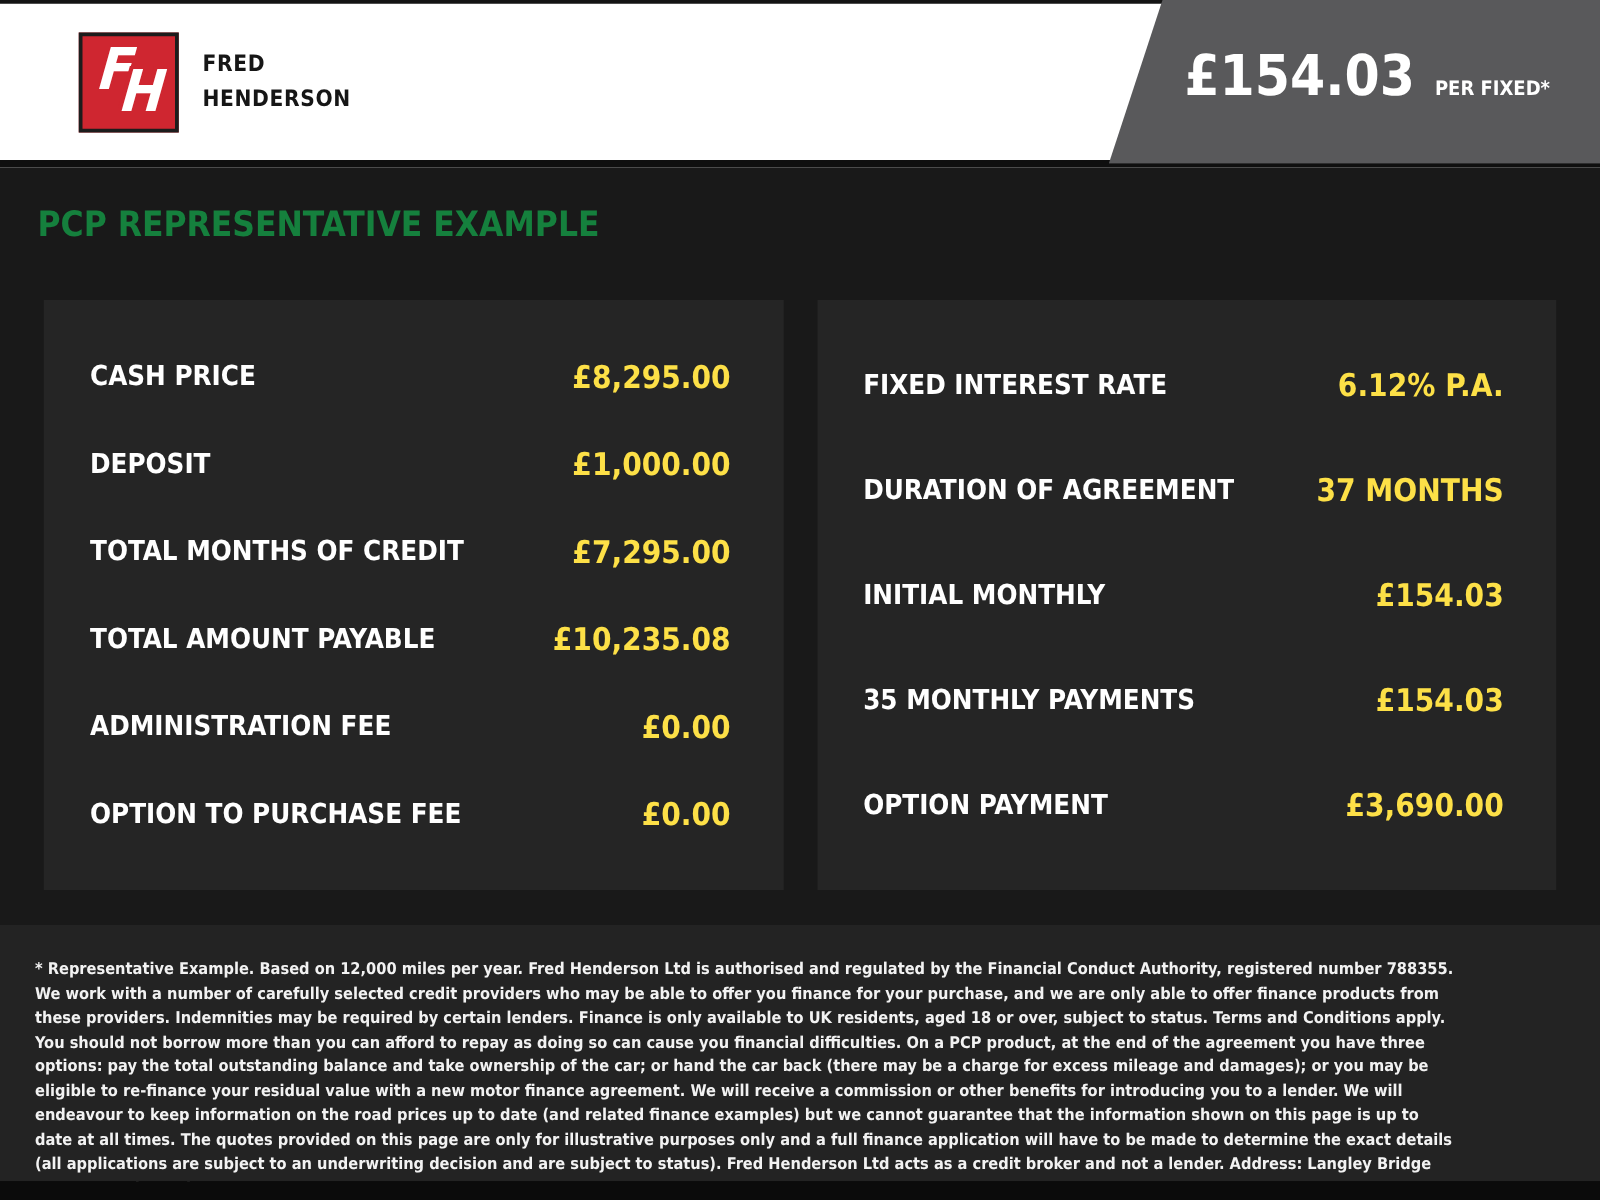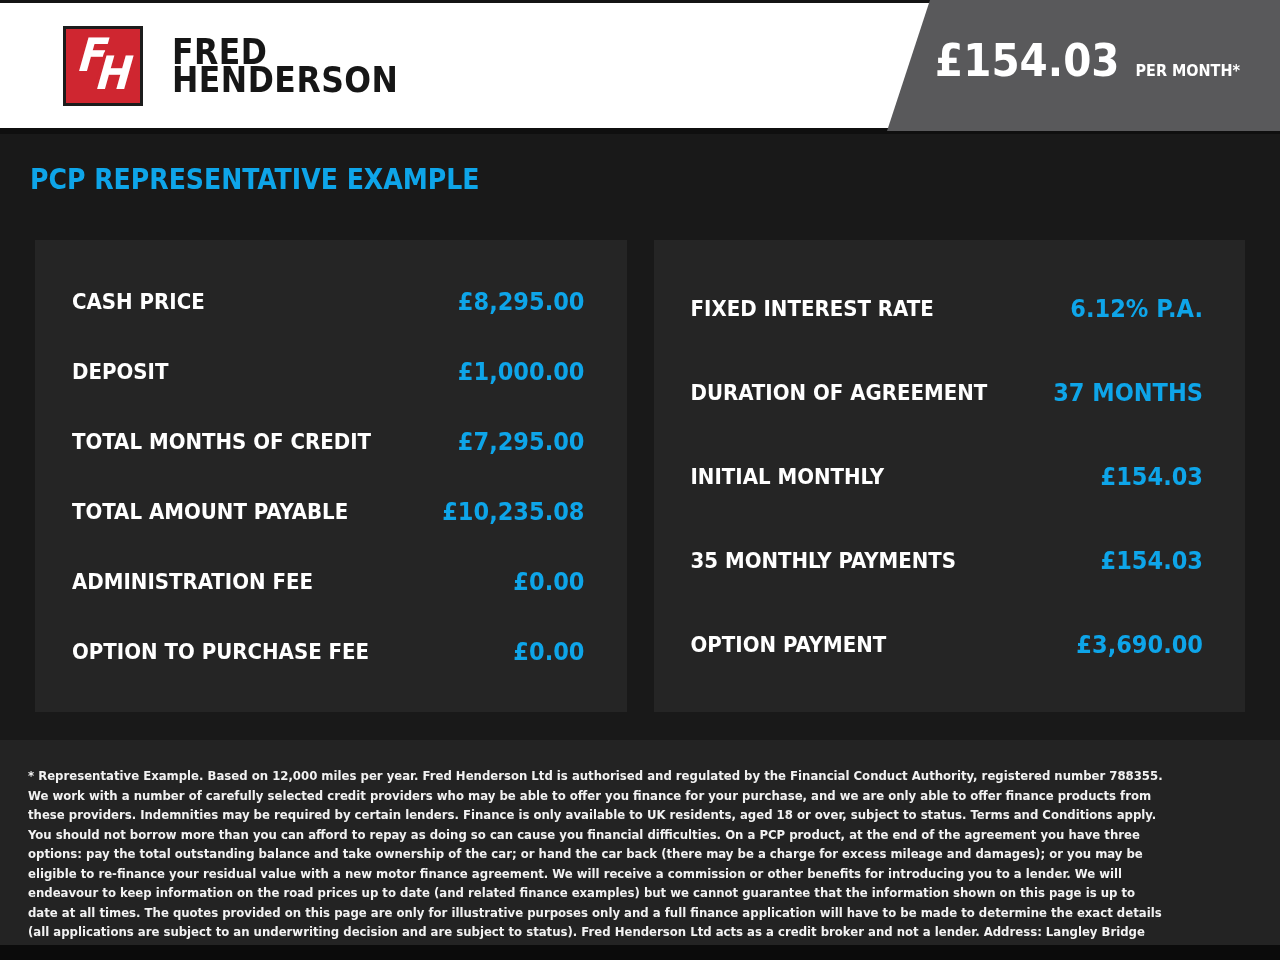--- a/index.html
+++ b/index.html
@@ -23,45 +23,45 @@
     width:80px; height:80px; background:#cf2630; border:3px solid #1c1c1c;
     position:relative; overflow:hidden; flex:0 0 auto;
   }
   .logo-box .mono {
     position:absolute; color:#ffffff; font-style:italic; font-weight:bold;
     font-size:46px; line-height:1; transform:skewX(-6deg);
   }
   .mono-f { top:3px; left:14px; }
   .mono-h { top:21px; left:32px; text-shadow:-3px -3px 0 #cf2630; }
   .brand-name {
-    margin-left:29px; color:#161616; font-weight:900;
-    font-size:35px; line-height:28px; letter-spacing:0.5px;
+    margin-left:19px; color:#161616; font-weight:900;
+    font-size:18px; line-height:28px; letter-spacing:0.5px;
   }
   .price-banner {
     position:absolute; top:-3px; right:0; width:400px; height:131px;
     background:#59595b;
     clip-path:polygon(50px 0, 100% 0, 100% 100%, 7px 100%);
     display:flex; align-items:baseline; justify-content:flex-end;
     padding:38px 40px 0 0;
   }
   .price-main { color:#ffffff; font-weight:bold; font-size:45px; line-height:1; }
   .price-period { color:#ffffff; font-weight:bold; font-size:16px; margin-left:16px; }
 
   
   .main { flex:1 1 auto; background:#191919; padding:32px 35px 0 30px; }
-  .page-title { color:#0ea5e9; font-weight:bold; font-size:28px; line-height:28px; }
+  .page-title { color:#15803d; font-weight:bold; font-size:28px; line-height:28px; }
   .panels { display:flex; gap:27px; margin:46px 0 0 5px; }
   .panel {
     flex:1 1 0; height:472px; background:#252525;
     padding:26px 42px 26px 37px;
     display:flex; flex-direction:column;
   }
   .frow { flex:1 1 0; display:flex; align-items:center; justify-content:space-between; }
   .frow-label { color:#ffffff; font-weight:bold; font-size:22px; white-space:nowrap; }
-  .frow-value { color:#0ea5e9; font-weight:bold; font-size:25px; white-space:nowrap; }
+  .frow-value { color:#fde047; font-weight:bold; font-size:25px; white-space:nowrap; }
 
   
   .footer {
     flex:0 0 auto; height:205px; background:#232323;
     padding:26px 112px 0 28px;
   }
   .disclaimer {
     color:#f2f2f2; font-weight:bold; font-size:13px; line-height:19.5px;
   }
   .bottom-bar { flex:0 0 auto; height:15px; background:#0b0b0b; }
@@ -75,21 +75,21 @@
     <div class="logo-box">
       <span class="mono mono-f">F</span>
       <span class="mono mono-h">H</span>
     </div>
     <div class="brand-name">
       <div>FRED</div>
       <div>HENDERSON</div>
     </div>
     <div class="price-banner">
       <span class="price-main">£154.03</span>
-      <span class="price-period">PER MONTH*</span>
+      <span class="price-period">PER FIXED*</span>
     </div>
   </div>
 
   <div class="main">
     <div class="page-title">PCP REPRESENTATIVE EXAMPLE</div>
 
     <div class="panels">
 
       <div class="panel">
         <div class="frow">

